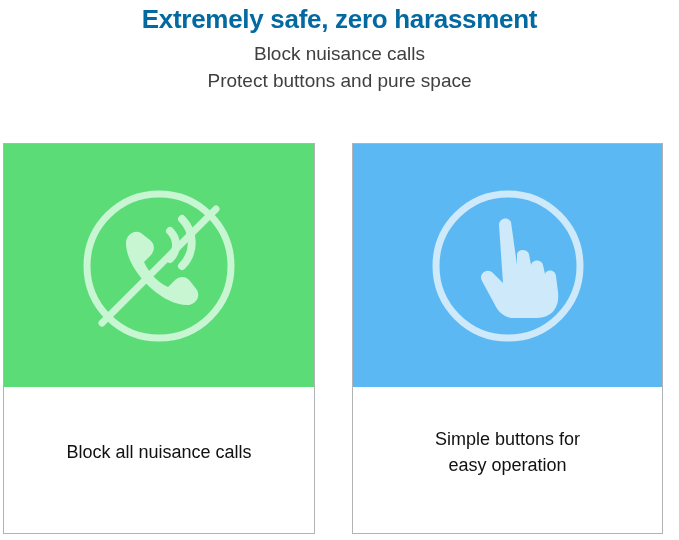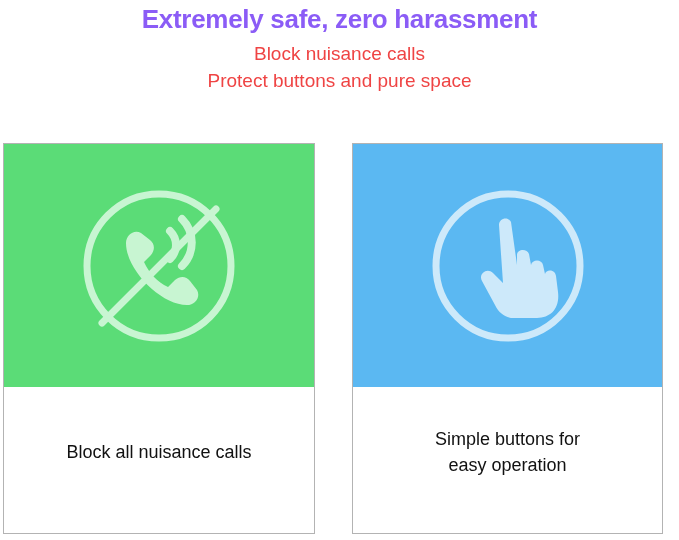--- a/index.html
+++ b/index.html
@@ -17,29 +17,29 @@
 
   
   .header {
     width: 100%;
     padding-top: 4px;
     text-align: center;
   }
   .headline {
     font-size: 26px;
     font-weight: bold;
-    color: #8b5cf6;
+    color: #0369a1;
     letter-spacing: -0.3px;
     line-height: 1.22;
     margin: 0;
   }
   .subline {
     font-size: 19px;
     font-weight: normal;
-    color: #ef4444;
+    color: #404040;
     line-height: 1.42;
     margin: 0;
   }
   .sub1 { margin-top: 5px; }
 
   
   .cards {
     position: absolute;
     top: 143px;
     left: 0;

